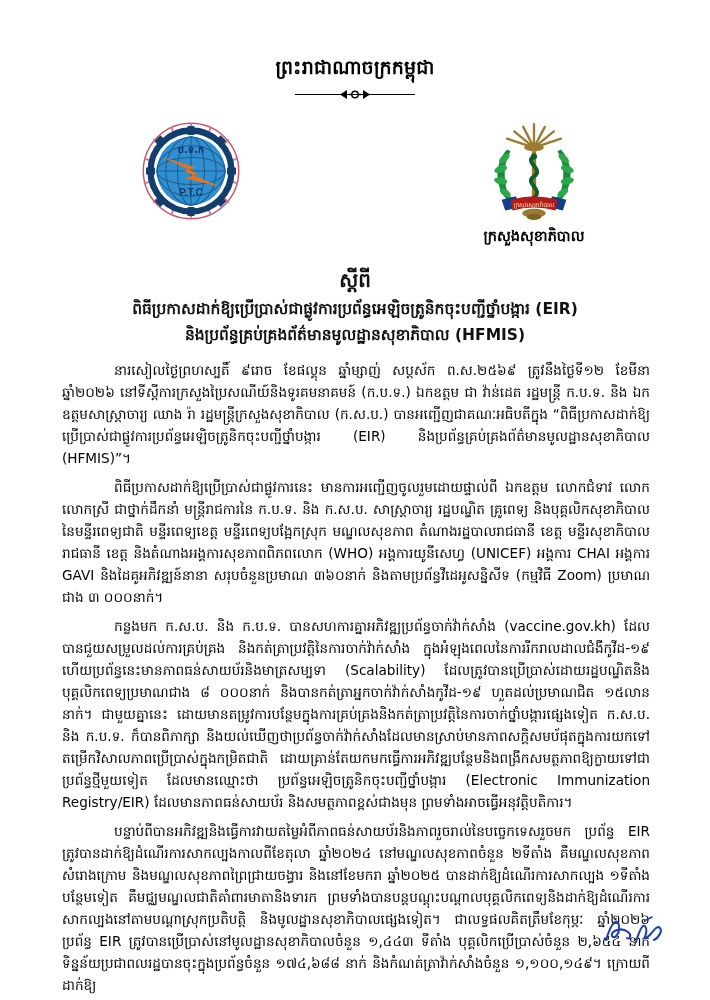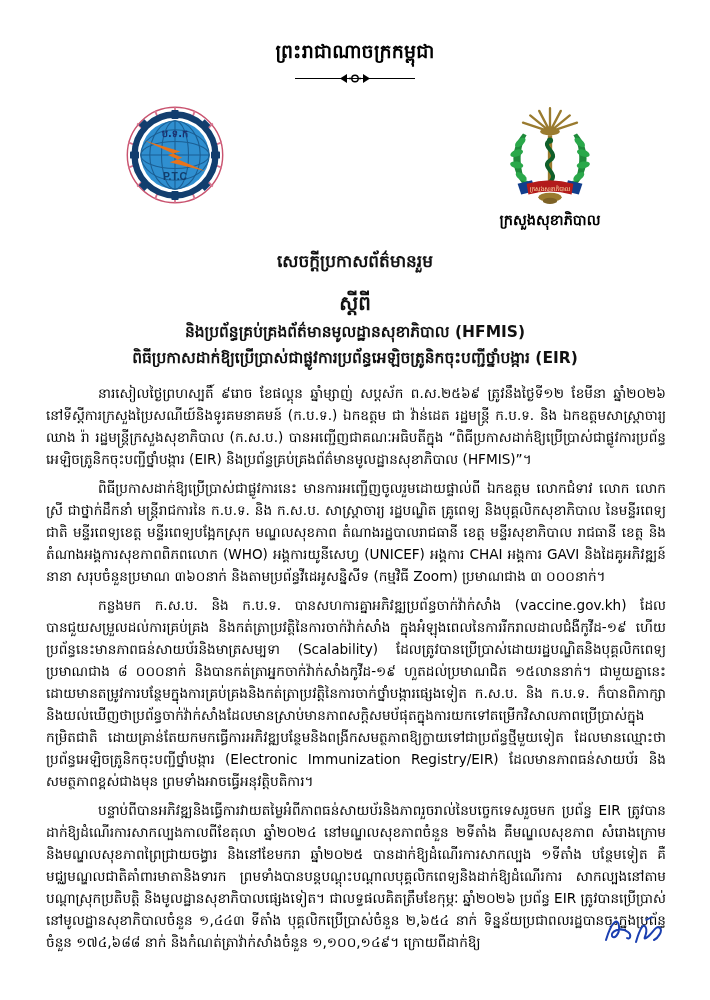--- a/index.html
+++ b/index.html
@@ -10,21 +10,21 @@
   body {
     width: 710px; height: 1000px;
     position: relative;
     font-family: "DejaVu Sans", "Liberation Sans", sans-serif;
     color: #111;
     overflow: hidden;
   }
   .page {
     width: 710px; height: 1000px;
     position: relative;
-    padding: 0;
+    padding: 16px;
     background: #fff;
   }
 
   
   .nat-header {
     text-align: center;
     padding-top: 38px;
   }
   .nat-title {
     font-size: 19px;
@@ -235,24 +235,23 @@
 
         <ellipse cx="60" cy="107" rx="13" ry="5" fill="#9a7b2f"></ellipse>
         <ellipse cx="60" cy="111" rx="8" ry="3.4" fill="#7d6226"></ellipse>
       </svg>
       <div class="ministry-label">ក្រសួងសុខាភិបាល</div>
     </div>
 
   </div>
 
   <div class="doc-title-block">
-    <div class="doc-title-main">សេចក្តីប្រកាសព័ត៌មានរួម</div>
     <div class="doc-title-re">ស្តីពី</div>
+    <div class="doc-title-sub">ពិធីប្រកាសដាក់ឱ្យប្រើប្រាស់ជាផ្លូវការប្រព័ន្ធអេឡិចត្រូនិកចុះបញ្ជីថ្នាំបង្ការ (EIR)</div>
     <div class="doc-title-sub">និងប្រព័ន្ធគ្រប់គ្រងព័ត៌មានមូលដ្ឋានសុខាភិបាល (HFMIS)</div>
-    <div class="doc-title-sub">ពិធីប្រកាសដាក់ឱ្យប្រើប្រាស់ជាផ្លូវការប្រព័ន្ធអេឡិចត្រូនិកចុះបញ្ជីថ្នាំបង្ការ (EIR)</div>
   </div>
 
   <div class="body-text">
     <p class="para">នារសៀលថ្ងៃព្រហស្បតិ៍ ៩រោច ខែផល្គុន ឆ្នាំម្សាញ់ សប្តស័ក ព.ស.២៥៦៩ ត្រូវនឹងថ្ងៃទី១២ ខែមីនា ឆ្នាំ២០២៦ នៅទីស្តីការក្រសួងប្រៃសណីយ៍និងទូរគមនាគមន៍ (ក.ប.ទ.) ឯកឧត្តម ជា វ៉ាន់ដេត រដ្ឋមន្ត្រី ក.ប.ទ. និង ឯកឧត្តមសាស្ត្រាចារ្យ ឈាង រ៉ា រដ្ឋមន្ត្រីក្រសួងសុខាភិបាល (ក.ស.ប.) បានអញ្ជើញជាគណៈអធិបតីក្នុង “ពិធីប្រកាសដាក់ឱ្យប្រើប្រាស់ជាផ្លូវការប្រព័ន្ធអេឡិចត្រូនិកចុះបញ្ជីថ្នាំបង្ការ (EIR) និងប្រព័ន្ធគ្រប់គ្រងព័ត៌មានមូលដ្ឋានសុខាភិបាល (HFMIS)”។</p>
     <p class="para">ពិធីប្រកាសដាក់ឱ្យប្រើប្រាស់ជាផ្លូវការនេះ មានការអញ្ជើញចូលរួមដោយផ្ទាល់ពី ឯកឧត្តម លោកជំទាវ លោក លោកស្រី ជាថ្នាក់ដឹកនាំ មន្ត្រីរាជការនៃ ក.ប.ទ. និង ក.ស.ប. សាស្ត្រាចារ្យ រដ្ឋបណ្ឌិត គ្រូពេទ្យ និងបុគ្គលិកសុខាភិបាល នៃមន្ទីរពេទ្យជាតិ មន្ទីរពេទ្យខេត្ត មន្ទីរពេទ្យបង្អែកស្រុក មណ្ឌលសុខភាព តំណាងរដ្ឋបាលរាជធានី ខេត្ត មន្ទីរសុខាភិបាល រាជធានី ខេត្ត និងតំណាងអង្គការសុខភាពពិភពលោក (WHO) អង្គការយូនីសេហ្វ (UNICEF) អង្គការ CHAI អង្គការ GAVI និងដៃគូអភិវឌ្ឍន៍នានា សរុបចំនួនប្រមាណ ៣៦០នាក់ និងតាមប្រព័ន្ធវីដេអូសន្និសីទ (កម្មវិធី Zoom) ប្រមាណជាង ៣ ០០០នាក់។</p>
     <p class="para">កន្លងមក ក.ស.ប. និង ក.ប.ទ. បានសហការគ្នាអភិវឌ្ឍប្រព័ន្ធចាក់វ៉ាក់សាំង (vaccine.gov.kh) ដែលបានជួយសម្រួលដល់ការគ្រប់គ្រង និងកត់ត្រាប្រវត្តិនៃការចាក់វ៉ាក់សាំង ក្នុងអំឡុងពេលនៃការរីករាលដាលជំងឺកូវីដ-១៩ ហើយប្រព័ន្ធនេះមានភាពធន់សាយប័រនិងមាត្រសម្បទា (Scalability) ដែលត្រូវបានប្រើប្រាស់ដោយរដ្ឋបណ្ឌិតនិងបុគ្គលិកពេទ្យប្រមាណជាង ៨ ០០០នាក់ និងបានកត់ត្រាអ្នកចាក់វ៉ាក់សាំងកូវីដ-១៩ ហួតដល់ប្រមាណជិត ១៥លាននាក់។ ជាមួយគ្នានេះ ដោយមានតម្រូវការបន្ថែមក្នុងការគ្រប់គ្រងនិងកត់ត្រាប្រវត្តិនៃការចាក់ថ្នាំបង្ការផ្សេងទៀត ក.ស.ប. និង ក.ប.ទ. ក៏បានពិភាក្សា និងយល់ឃើញថាប្រព័ន្ធចាក់វ៉ាក់សាំងដែលមានស្រាប់មានភាពសក្តិសមប័ផុតក្នុងការយកទៅតម្រើកវិសាលភាពប្រើប្រាស់ក្នុងកម្រិតជាតិ ដោយគ្រាន់តែយកមកធ្វើការអភិវឌ្ឍបន្ថែមនិងពង្រីកសមត្ថភាពឱ្យក្លាយទៅជាប្រព័ន្ធថ្មីមួយទៀត ដែលមានឈ្មោះថា ប្រព័ន្ធអេឡិចត្រូនិកចុះបញ្ជីថ្នាំបង្ការ (Electronic Immunization Registry/EIR) ដែលមានភាពធន់សាយប័រ និងសមត្ថភាពខ្ពស់ជាងមុន ព្រមទាំងអាចធើ្វអនុវត្តិបតិការ។</p>
     <p class="para">បន្ទាប់ពីបានអភិវឌ្ឍនិងធ្វើការវាយតម្លៃអំពីភាពធន់សាយប័រនិងភាពរួចរាល់នៃបច្ចេកទេសរួចមក ប្រព័ន្ធ EIR ត្រូវបានដាក់ឱ្យដំណើរការសាកល្បងកាលពីខែតុលា ឆ្នាំ២០២៤ នៅមណ្ឌលសុខភាពចំនួន ២ទីតាំង គឺមណ្ឌលសុខភាព សំរោងក្រោម និងមណ្ឌលសុខភាពព្រៃជ្រាយចង្វារ និងនៅខែមករា ឆ្នាំ២០២៥ បានដាក់ឱ្យដំណើរការសាកល្បង ១ទីតាំង បន្ថែមទៀត គឺមជ្ឈមណ្ឌលជាតិគាំពារមាតានិងទារក ព្រមទាំងបានបន្តបណ្តុះបណ្តាលបុគ្គលិកពេទ្យនិងដាក់ឱ្យដំណើរការ សាកល្បងនៅតាមបណ្តាស្រុកប្រតិបត្តិ និងមូលដ្ឋានសុខាភិបាលផ្សេងទៀត។ ជាលទ្ធផលគិតត្រឹមខែកុម្ភៈ ឆ្នាំ២០២៦ ប្រព័ន្ធ EIR ត្រូវបានប្រើប្រាស់នៅមូលដ្ឋានសុខាភិបាលចំនួន ១,៤៤៣ ទីតាំង បុគ្គលិកប្រើប្រាស់ចំនួន ២,៦៥៤ នាក់ ទិន្នន័យប្រជាពលរដ្ឋបានចុះក្នុងប្រព័ន្ធចំនួន ១៧៤,៦៨៨ នាក់ និងកំណត់ត្រាវ៉ាក់សាំងចំនួន ១,១០០,១៤៩។ ក្រោយពីដាក់ឱ្យ</p>
   </div>
 
   <svg class="signature" viewBox="0 0 66 34">

